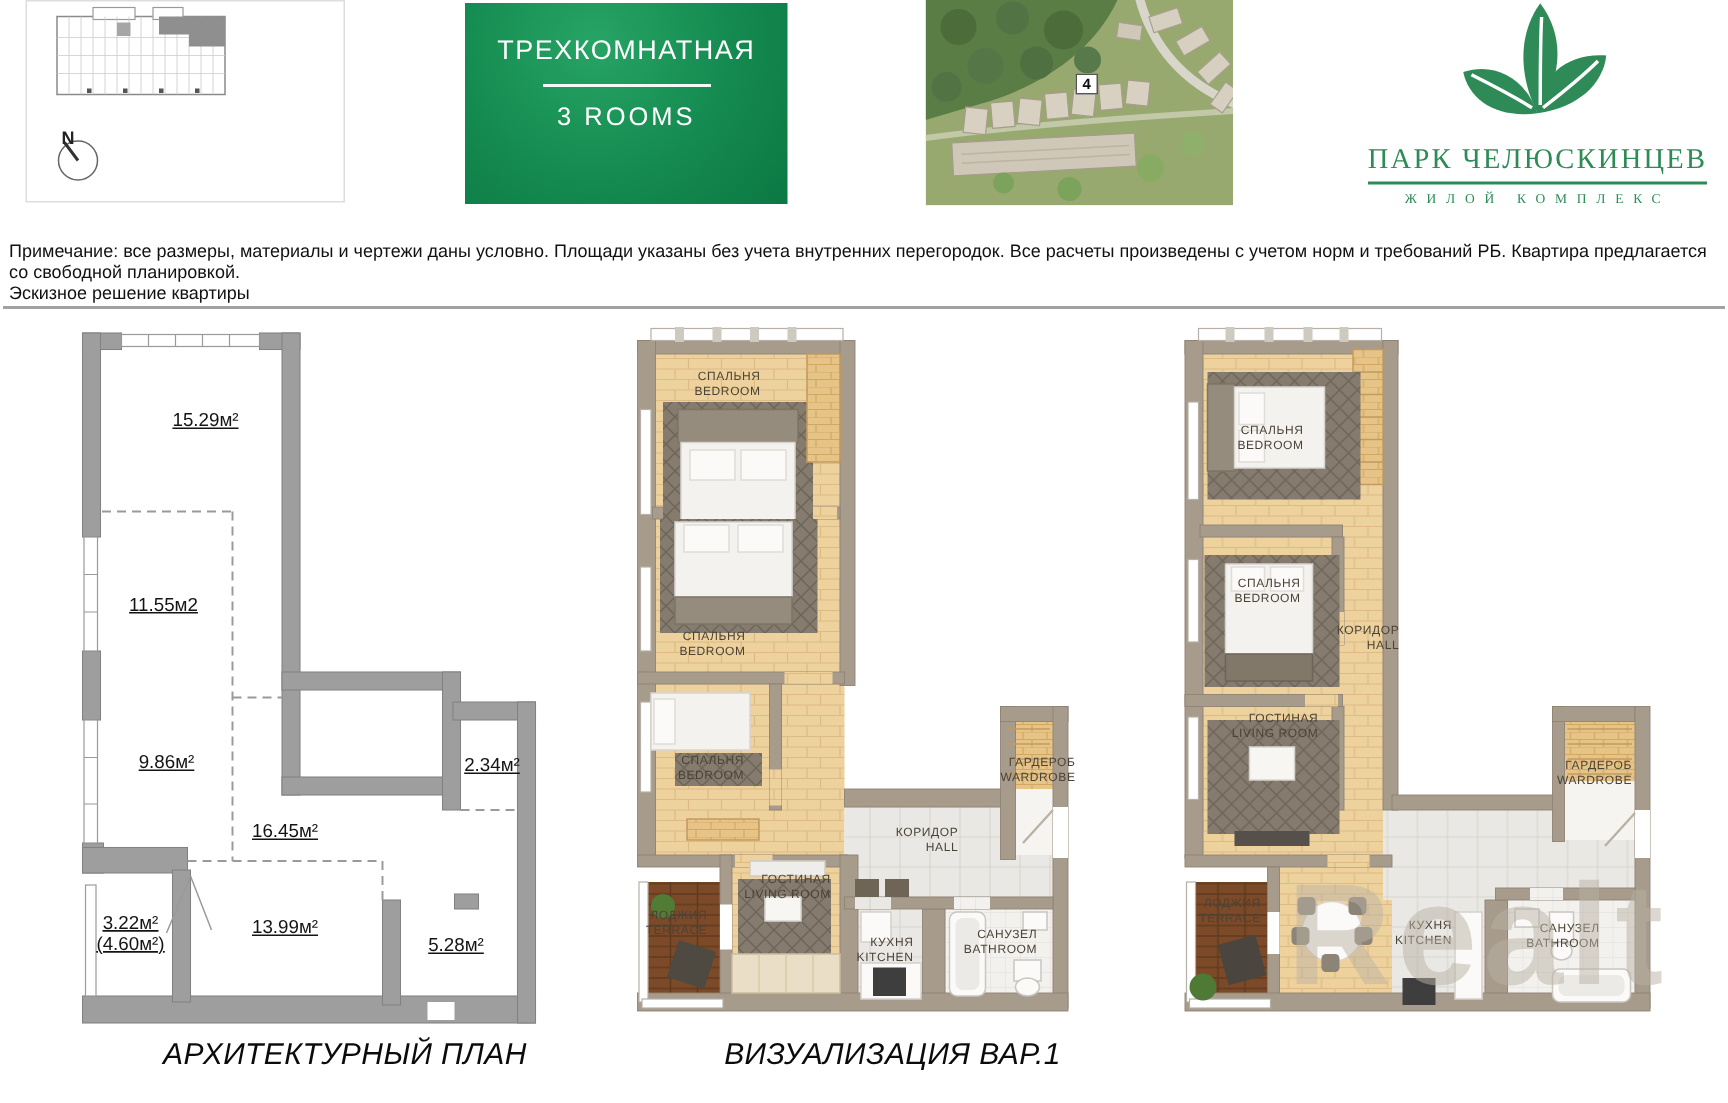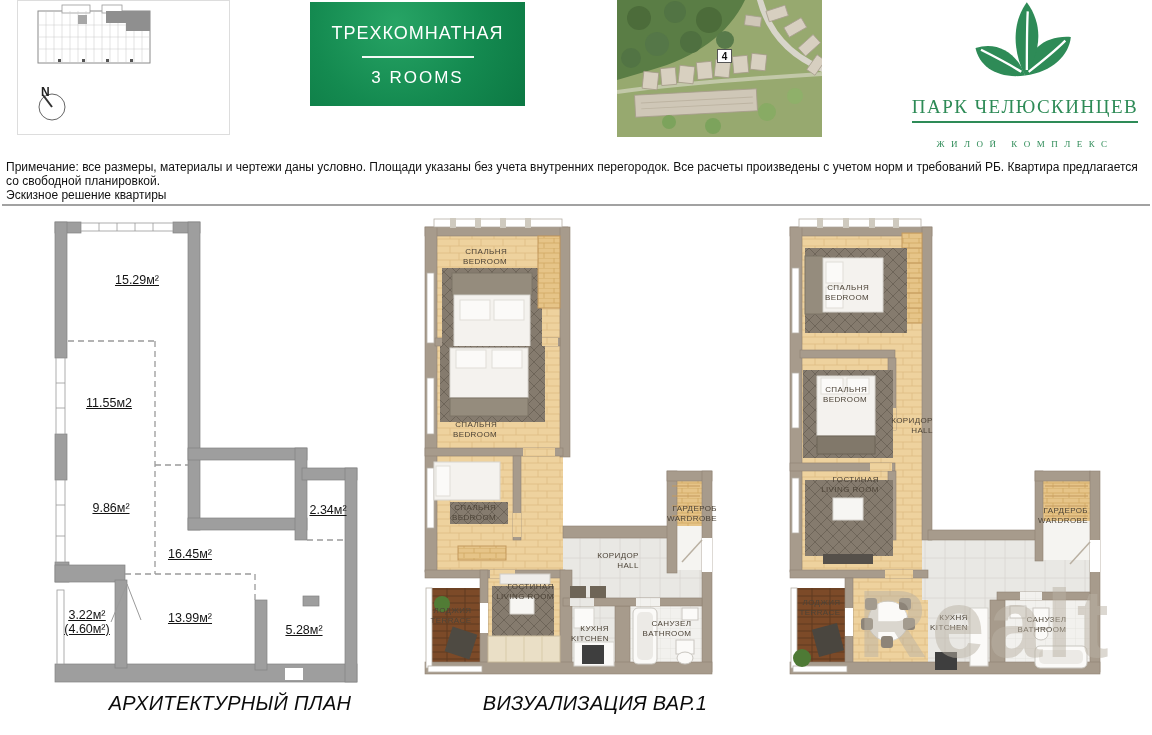--- a/index.html
+++ b/index.html
@@ -3,34 +3,34 @@
 <meta charset="utf-8">
 <style>
   html,body{margin:0;padding:0;background:#fff;}
   .page{position:relative;width:1152px;height:735px;background:#fff;overflow:hidden;
         font-family:"Liberation Sans",sans-serif;color:#1a1a1a;}
   .abs{position:absolute;}
 
   
   .keyplan{left:17px;top:0;width:213px;height:135px;border:1px solid #ddd;box-sizing:border-box;background:#fff;}
   .compass-n{left:23px;top:84px;font-size:12px;font-weight:bold;color:#222;}
-  .banner{left:310px;top:2px;width:215px;height:104px;text-align:center;color:#fff;
+  .banner{left:310px;top:2px;width:215px;height:134px;text-align:center;color:#fff;
           background:radial-gradient(circle at 40% 20%, #27a465 0%, #148a50 55%, #0c7843 100%);}
   .banner-line{font-size:18px;letter-spacing:1px;line-height:23px;}
   .banner-top{padding-top:20px;}
   .banner-divider{width:112px;height:2px;background:rgba(255,255,255,.95);margin:11px auto 10px auto;}
   .banner-sub{font-size:17px;letter-spacing:2px;}
   .map{left:617px;top:0;width:205px;height:137px;overflow:hidden;}
   .map-marker{left:100px;top:49px;width:15px;height:14px;background:#fff;border:1px solid #555;
               font-size:10px;font-weight:bold;color:#111;text-align:center;line-height:14px;box-sizing:border-box;}
   .logo{left:905px;top:0;width:240px;text-align:center;}
   .logo svg{display:block;margin:0 auto;}
   .logo-title{display:inline-block;font-family:"Liberation Serif",serif;font-size:19px;letter-spacing:1.5px;
               color:#2e8b57;border-bottom:2px solid #2e8b57;padding-bottom:3px;white-space:nowrap;}
-  .logo-sub{font-family:"Liberation Serif",serif;font-size:9px;letter-spacing:6.5px;color:#2e8b57;margin-top:16px;white-space:nowrap;}
+  .logo-sub{font-family:"Liberation Serif",serif;font-size:9px;letter-spacing:6.5px;color:#2e8b57;margin-top:4px;white-space:nowrap;}
 
   
   .notes{left:6px;top:161px;width:1142px;font-size:12px;line-height:13.8px;color:#111;}
   .rule{left:2px;top:204px;width:1148px;height:2px;background:#a2a2a2;}
 
   
   .plan{overflow:visible;}
   .arch{left:45px;top:218px;width:315px;height:470px;}
   .viz1{left:420px;top:218px;width:315px;height:470px;}
   .viz2{left:785px;top:218px;width:325px;height:470px;}

